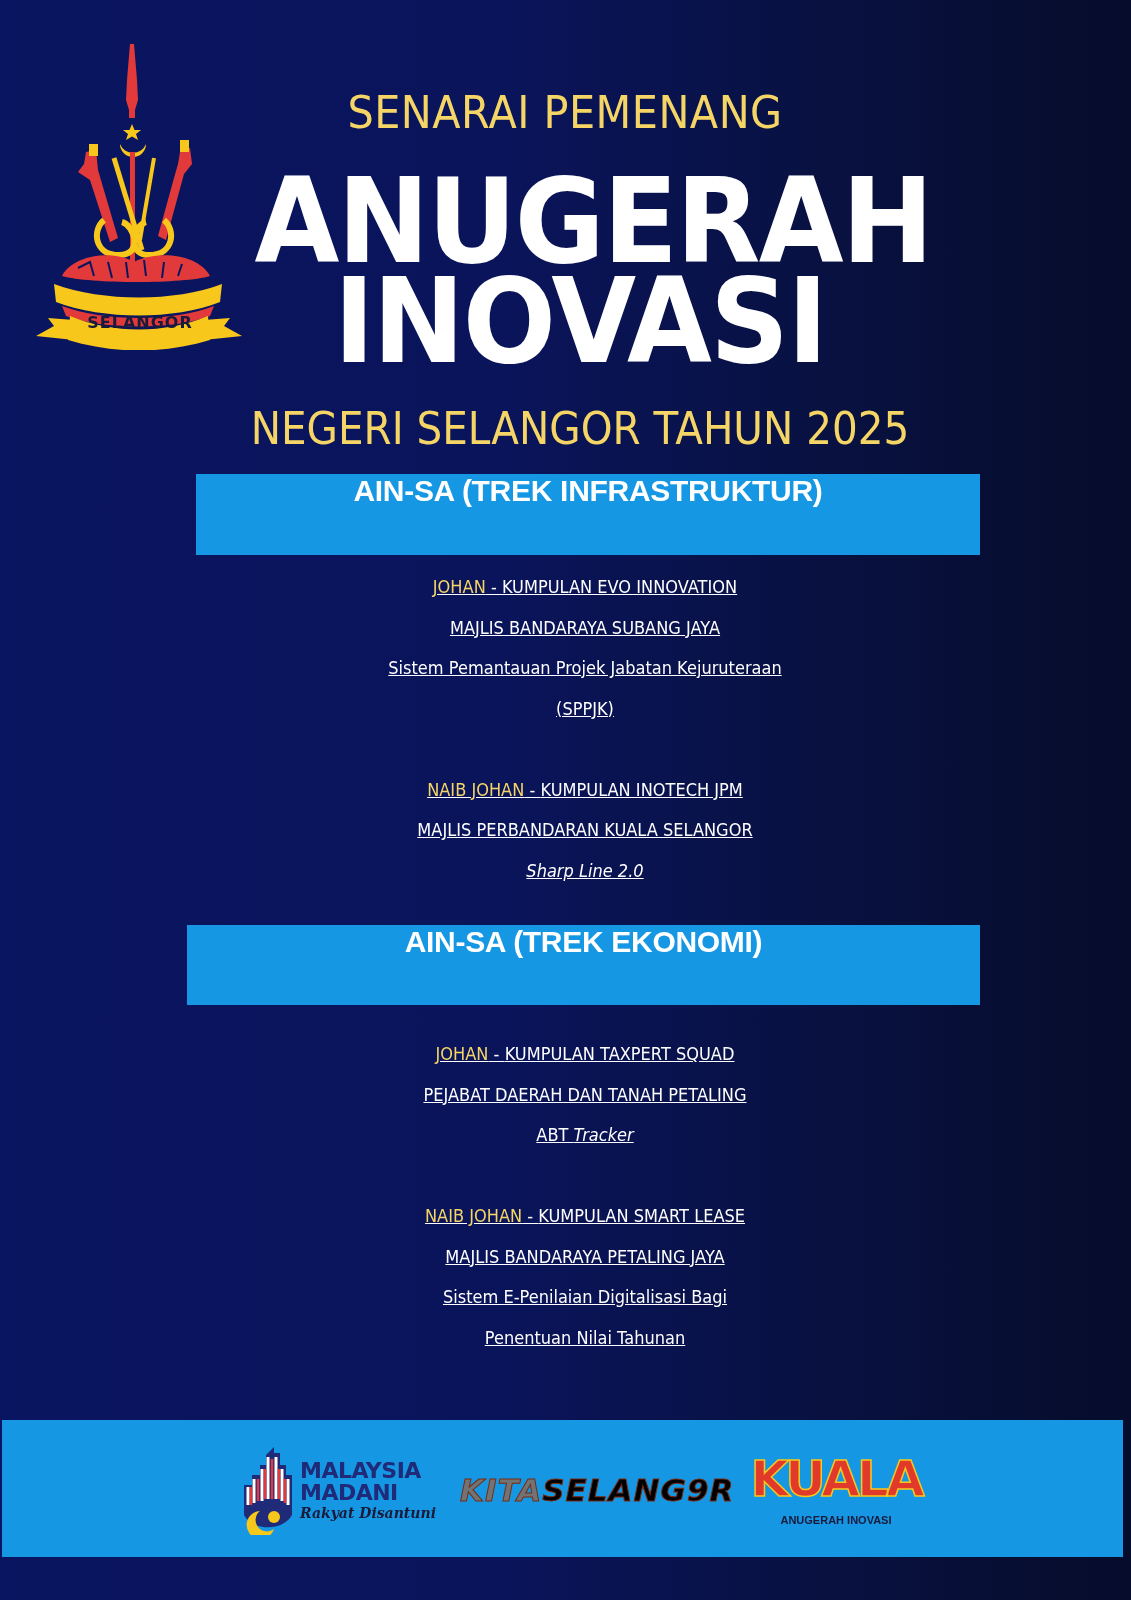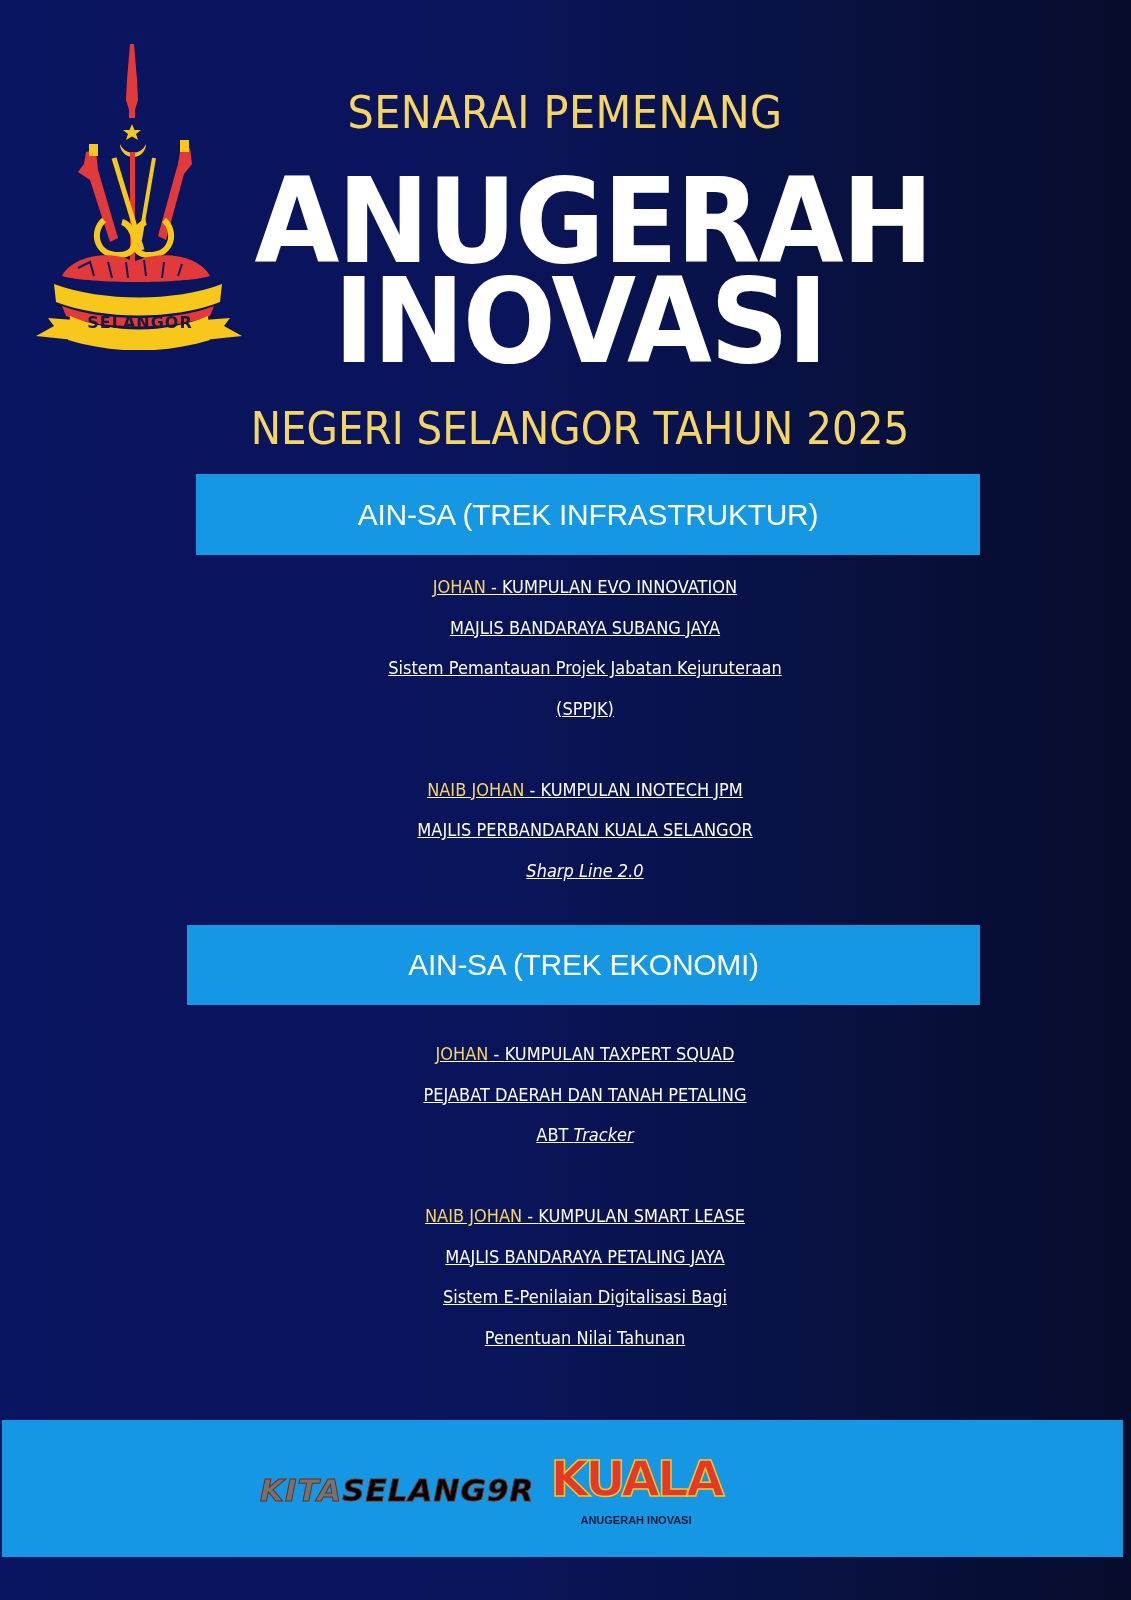--- a/index.html
+++ b/index.html
@@ -32,22 +32,22 @@
     #title2 { top: 262px; }
     .year-line {
       left: 180px; width: 800px; top: 402px;
       font-size: 45px; color: #f5d565;
       font-family: "DejaVu Sans", sans-serif;
       transform: scaleX(0.9);
     }
 
     .banner {
       background: #1597e3;
-      display: flex; align-items: center; justify-content: center;
-      font-family: "Liberation Sans", sans-serif; font-weight: normal;
+      display: flex; justify-content: center;
+      font-family: "Liberation Sans", sans-serif; font-weight: bold;
       font-size: 30px; color: #ffffff; letter-spacing: -0.3px;
     }
     #banner1 { left: 196px; top: 474px; width: 784px; height: 81px; }
     #banner2 { left: 187px; top: 925px; width: 793px; height: 80px; }
 
     .winners {
       left: 150px; width: 870px;
       font-family: "DejaVu Sans", sans-serif;
       font-size: 18px; line-height: 40.5px;
       color: #ffffff;
@@ -161,20 +161,34 @@
   <span class="line">
     <span class="rank">NAIB JOHAN</span><span style="white-space:pre"> - </span><span>KUMPULAN SMART LEASE</span>
   </span>
   <span class="line">MAJLIS BANDARAYA PETALING JAYA</span>
   <span class="line">Sistem E-Penilaian Digitalisasi Bagi</span>
   <span class="line">Penentuan Nilai Tahunan</span>
 </div>
 
 <div class="abs footer-band"></div>
 <div class="abs logo-row">
+  <div class="madani">
+    <svg width="56" height="90" viewBox="0 0 56 90">
+      <path d="M4 40 L4 70 A26 20 0 0 0 52 70 L52 30 L46 30 L46 20 L40 20 L40 8 L34 8 L34 2 L26 10 L26 20 L20 20 L20 30 L12 30 L12 40 Z" fill="#1f2a78"></path>
+      <path d="M8 42 L8 60 M14 34 L14 58 M22 24 L22 56 M28 12 L28 54 M36 12 L36 54 M42 24 L42 56 M48 34 L48 60" stroke="#ffffff" stroke-width="3"></path>
+      <path d="M11 42 L11 60 M18 34 L18 56 M25 24 L25 54 M32 14 L32 54 M39 24 L39 54 M45 34 L45 58" stroke="#e23a3a" stroke-width="2.5"></path>
+      <path d="M20 66 A14 14 0 1 0 34 84 A11 11 0 1 1 20 66 Z" fill="#f7c71c"></path>
+      <circle cx="34" cy="72" r="6" fill="#f7c71c"></circle>
+    </svg>
+    <div class="madani-text">
+      <span class="l1">MALAYSIA</span>
+      <span class="l2">MADANI</span>
+      <span class="l3">Rakyat Disantuni</span>
+    </div>
+  </div>
   <div class="kita">
     <span class="k1">KITA</span><span class="k2">SELANG</span><span class="k2">9</span><span class="k2">R</span>
   </div>
   <div class="ains">
     <span class="ains-mark">KUALA</span>
     <span class="ains-sub">ANUGERAH INOVASI</span>
   </div>
 </div>
 
 </body></html>

